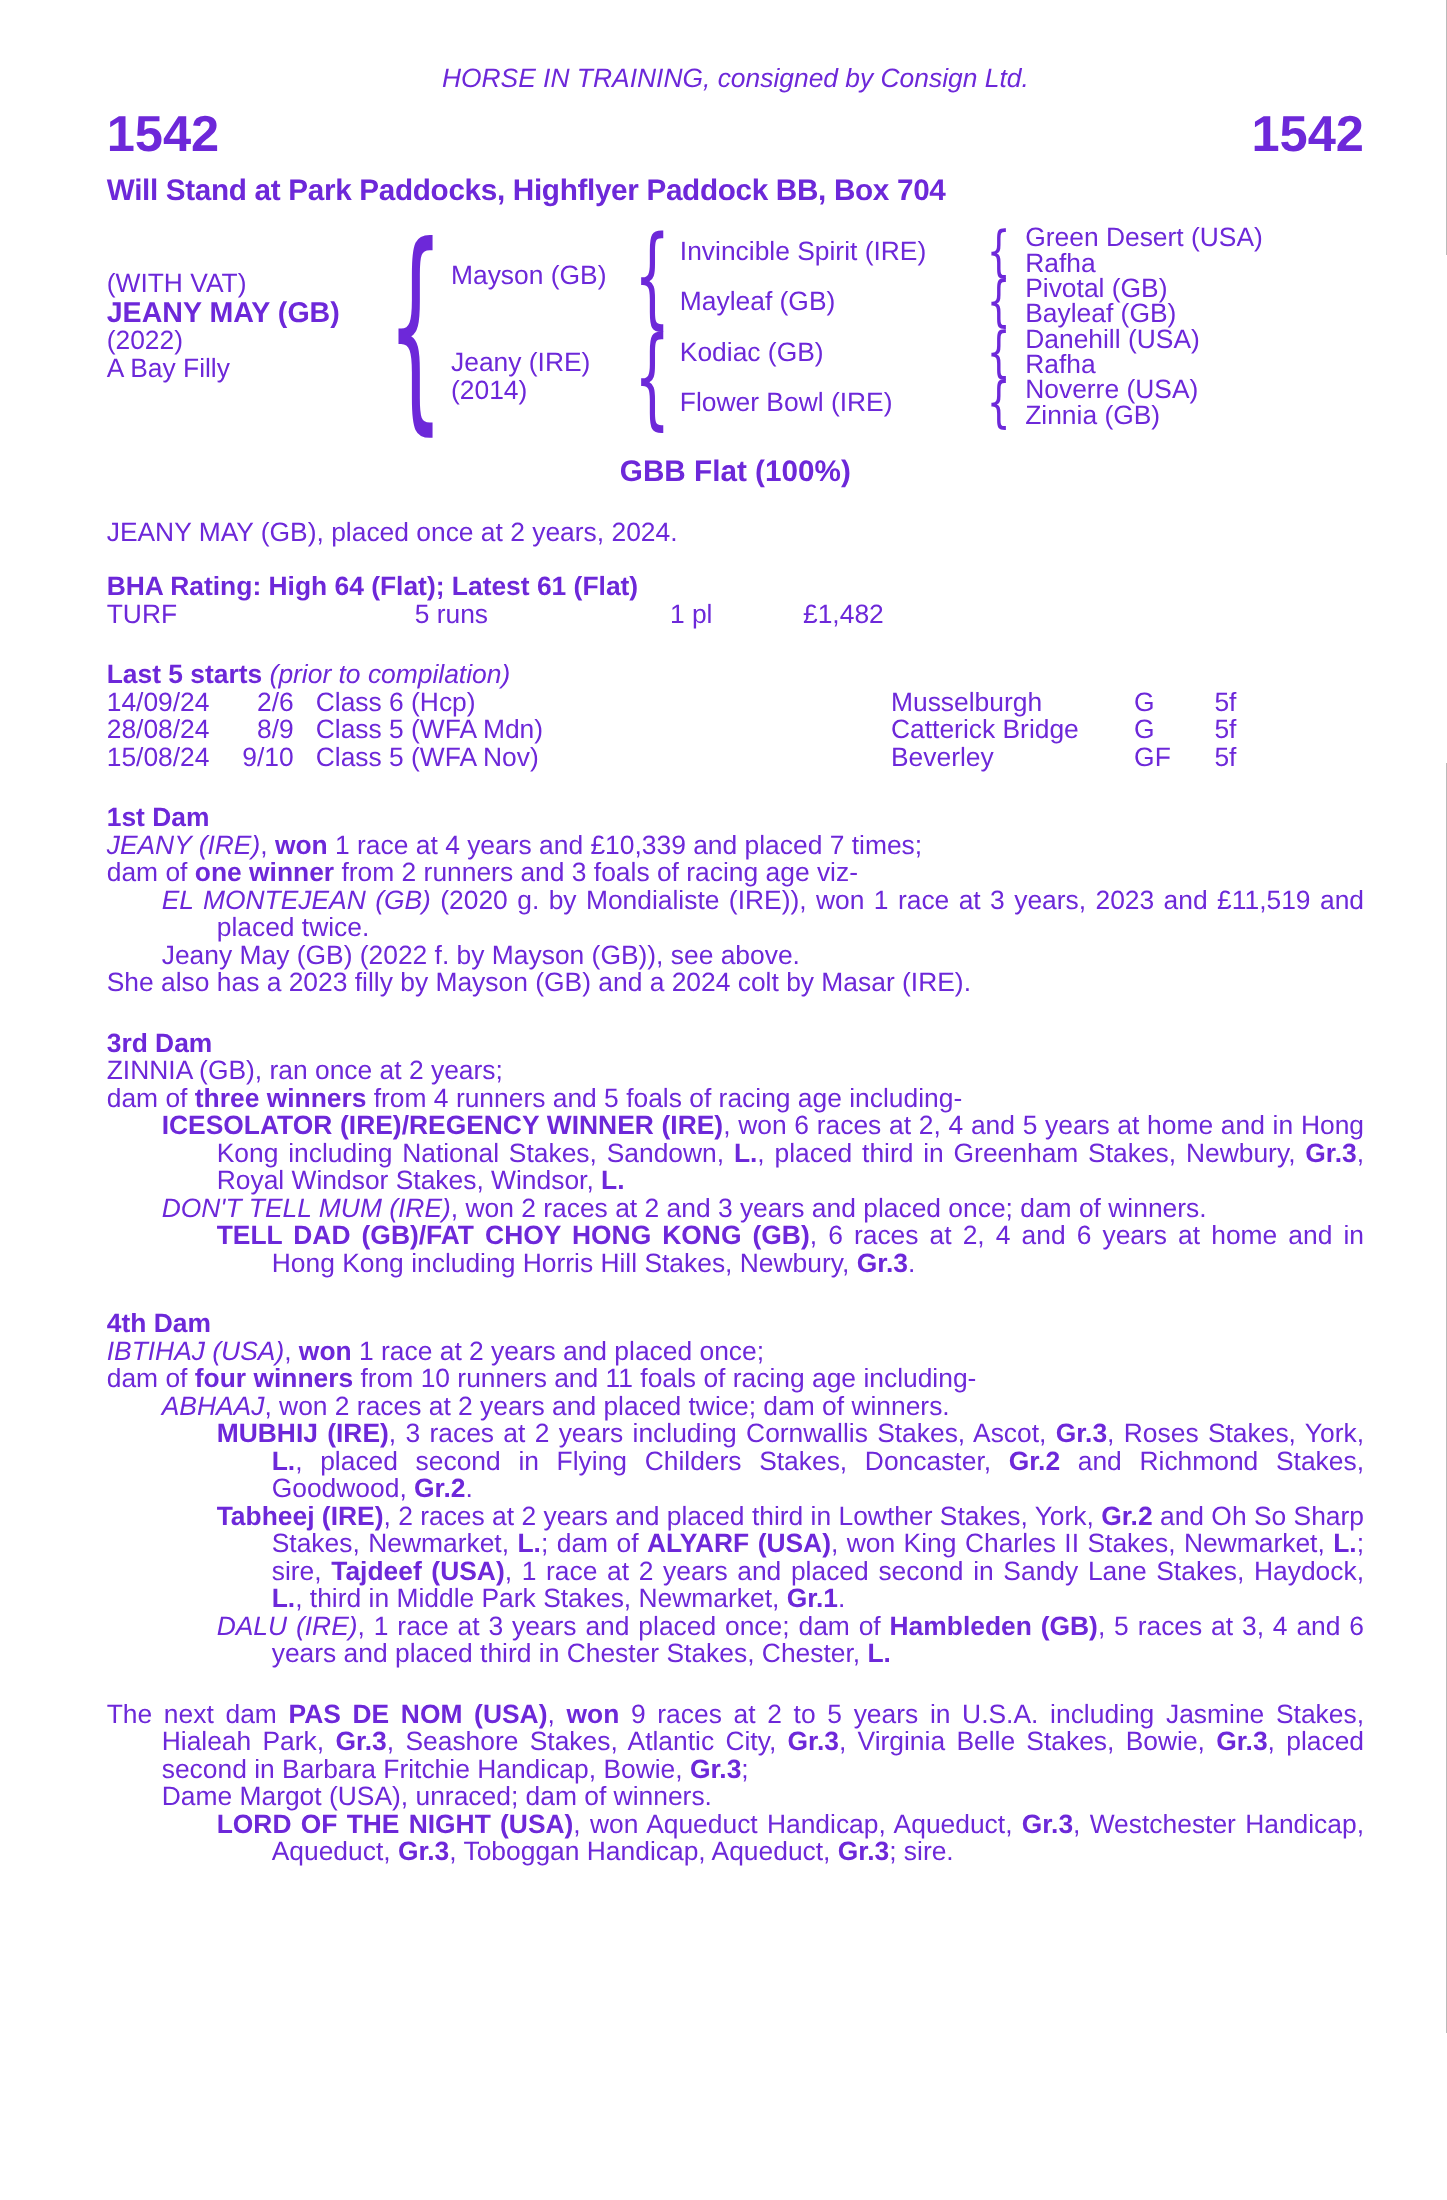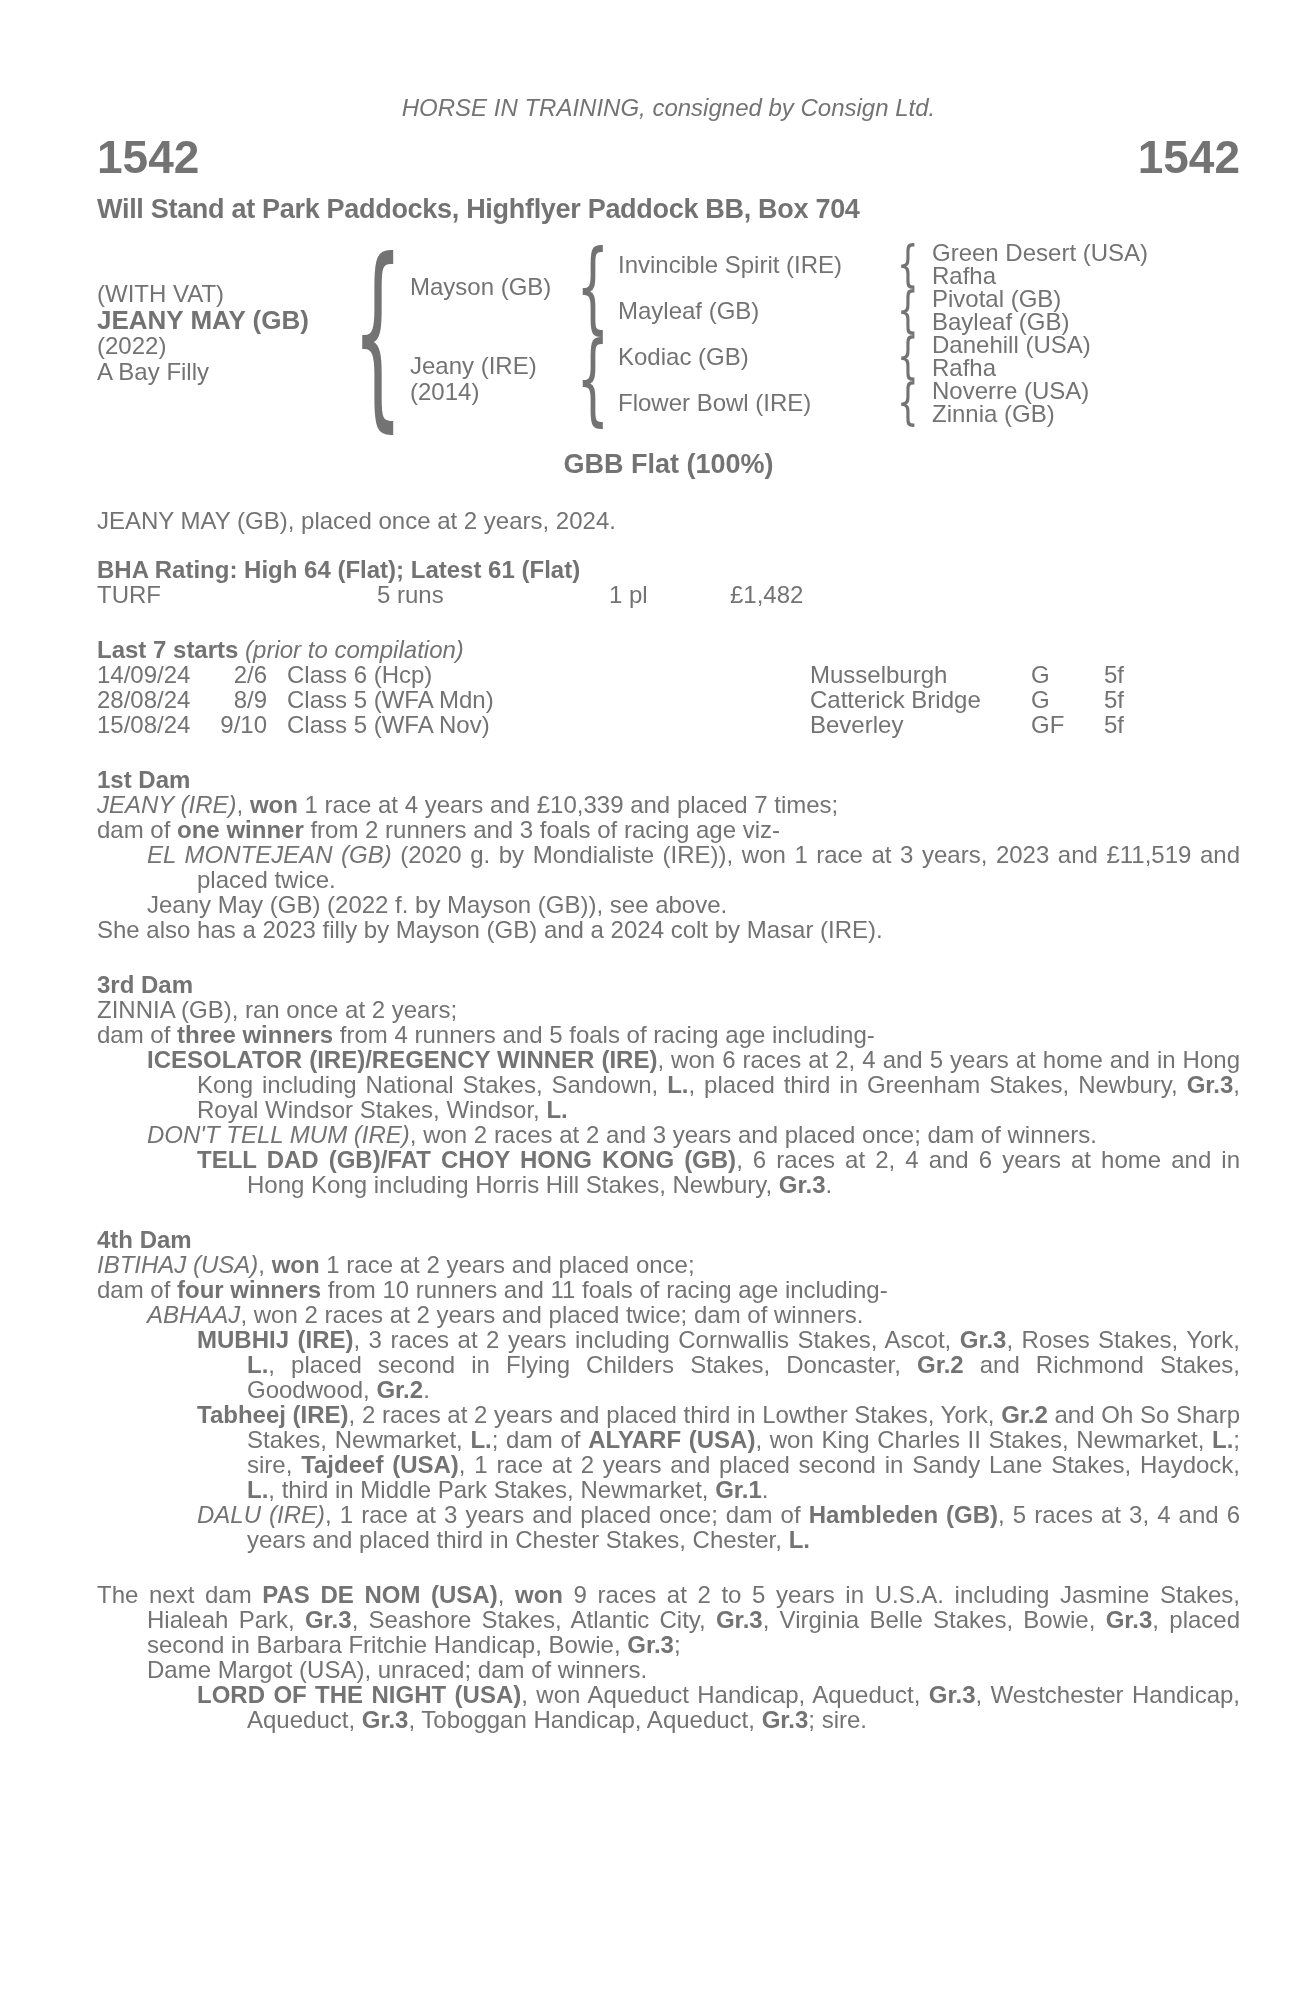--- a/index.html
+++ b/index.html
@@ -1,24 +1,24 @@
 <!DOCTYPE html>
 <html><head>
 <meta charset="utf-8">
 <style>
   html,body{margin:0;padding:0;background:#888;}
   .page{
     position:relative;
     width:1315px;height:2000px;
     margin:0 auto;
-    background:#ffffff;color:#737373;
+    background:#ffffff;color:#6d28d9;
     font-family:"Liberation Sans","DejaVu Sans",sans-serif;
     font-size:24px;line-height:25px;
     box-sizing:border-box;
-    padding:96px 75px 0 97px;
+    padding:60px 75px 0 97px;
     overflow:hidden;
   }
   .b{font-weight:bold;}
   .i{font-style:italic;}
 
   .consignor{text-align:center;font-style:italic;font-size:24px;line-height:24px;}
   .lot-row{display:flex;justify-content:space-between;font-weight:bold;font-size:46px;line-height:46px;margin-top:14px;}
   .stand-line{font-weight:bold;font-size:27px;line-height:27px;margin-top:16px;letter-spacing:-0.3px;}
 
   
@@ -145,21 +145,21 @@
   <div class="bha">BHA Rating: High 64 (Flat); Latest 61 (Flat)</div>
 
   <div class="turf-row">
     <span class="col-surface">TURF</span>
     <span class="col-runs">5 runs</span>
     <span class="col-pl">1 pl</span>
     <span class="col-earn">£1,482</span>
   </div>
 
   <div class="last3">
-    <span class="b">Last 7 starts</span>
+    <span class="b">Last 5 starts</span>
     <span class="i">(prior to compilation)</span>
   </div>
 
   <div class="race-row">
     <span class="col-date">14/09/24</span>
     <span class="col-pos">2/6</span>
     <span class="col-class">Class 6 (Hcp)</span>
     <span class="col-course">Musselburgh</span>
     <span class="col-going">G</span>
     <span class="col-dist">5f</span>

